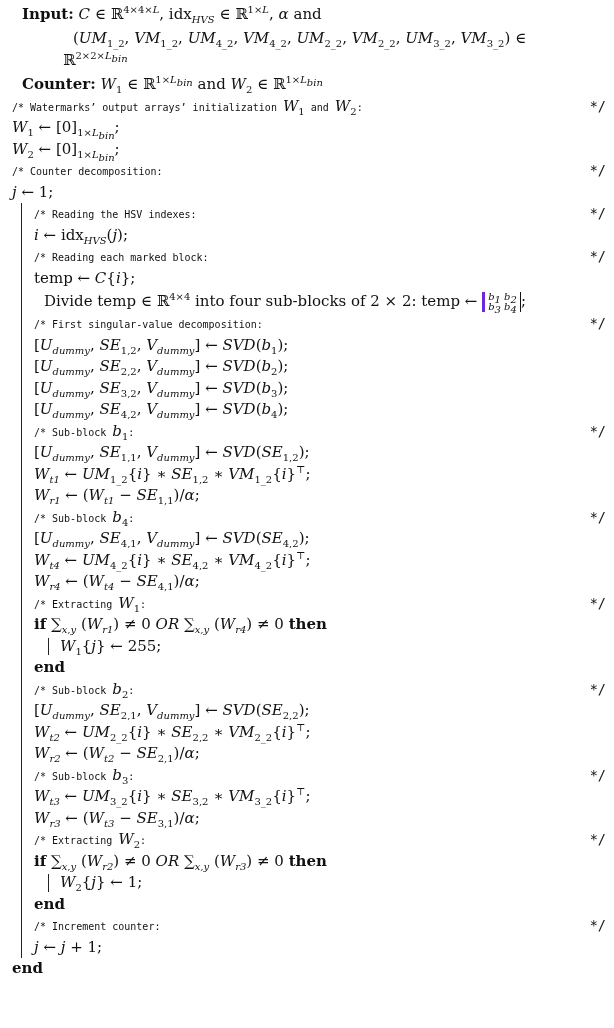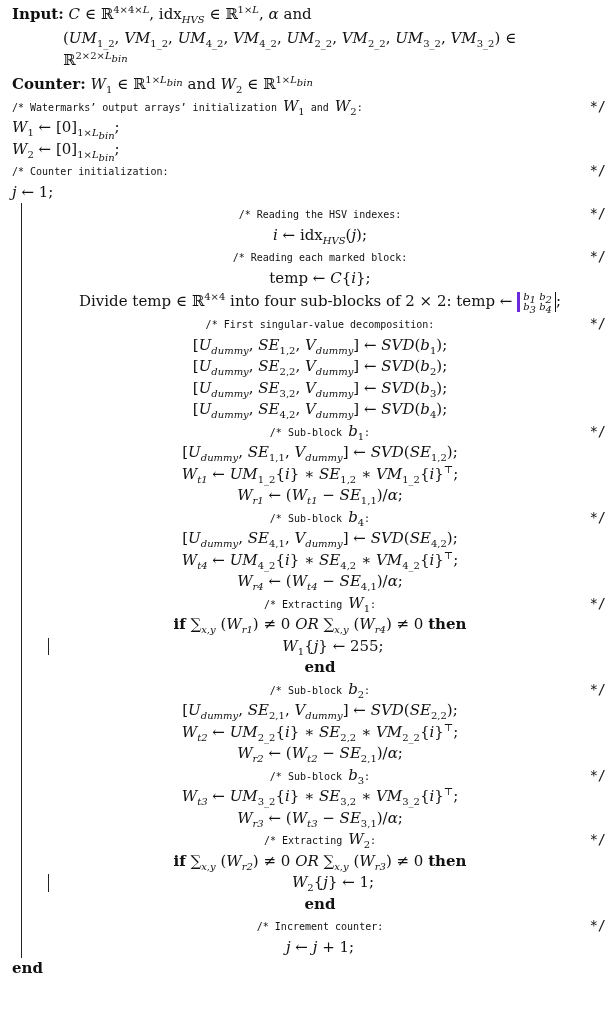--- a/index.html
+++ b/index.html
@@ -3,30 +3,30 @@
 <meta charset="utf-8">
 <style>
   html, body { margin: 0; padding: 0; background: #ffffff; }
   body {
     width: 614px; height: 1028px; overflow: hidden;
     font-family: "DejaVu Serif", "Liberation Serif", serif;
     color: #111; font-size: 15px;
   }
   #algo { position: relative; padding: 2px 8px 0 12px; width: 594px; }
   .line { position: relative; height: 21.5px; line-height: 21.5px; white-space: nowrap; }
-  .line.tall { height: 24px; line-height: 24px; }
+  .line.tall { height: 24px; line-height: 24px; margin-left: 10px; }
   .kw { font-weight: bold; }
   .cm { font-family: "DejaVu Sans Mono", "Liberation Mono", monospace; font-size: 10px; }
   .cmend { position: absolute; right: 0; top: 0; font-family: "DejaVu Sans Mono", "Liberation Mono", monospace; font-size: 13.5px; }
   .m { font-style: italic; }
   sub, sup { font-size: 10px; line-height: 0; }
   .ind1 { padding-left: 22px; }
   .ind2 { padding-left: 48px; }
   .hang { padding-left: 51px; }
-  .block { position: relative; text-align: center; }
+  .block { position: relative; }
   .bar { position: absolute; border-left: 1px solid #222; }
   .mat { display: inline-block; vertical-align: middle; font-size: 10px; line-height: 10px; font-style: italic; border-left: 3px solid #6d28d9; border-right: 1px solid #111; padding: 0 3px; height: 20px; }
 </style>
 </head>
 <body>
 
 <div id="algo">
 
   <div class="line tall">
     <span class="kw">Input:</span>
@@ -43,21 +43,21 @@
     <i>W</i><sub>1</sub> ∈ ℝ<sup>1×<i>L<sub>bin</sub></i></sup> and <i>W</i><sub>2</sub> ∈ ℝ<sup>1×<i>L<sub>bin</sub></i></sup>
   </div>
 
   <div class="line">
     <span class="cm">/* Watermarks’ output arrays’ initialization </span><i>W</i><sub>1</sub><span class="cm"> and </span><i>W</i><sub>2</sub><span class="cm">:</span>
     <span class="cmend">*/</span>
   </div>
   <div class="line"><i>W</i><sub>1</sub> ← [0]<sub>1×<i>L<sub>bin</sub></i></sub>;</div>
   <div class="line"><i>W</i><sub>2</sub> ← [0]<sub>1×<i>L<sub>bin</sub></i></sub>;</div>
   <div class="line">
-    <span class="cm">/* Counter initialization:</span>
+    <span class="cm">/* Counter decomposition:</span>
     <span class="cmend">*/</span>
   </div>
   <div class="line"><i>j</i> ← 1;</div>
 
   <div class="block">
     <div class="bar" style="left:9px; top:0; bottom:0;"></div>
 
     <div class="line ind1">
       <span class="cm">/* Reading the HSV indexes:</span>
       <span class="cmend">*/</span>

